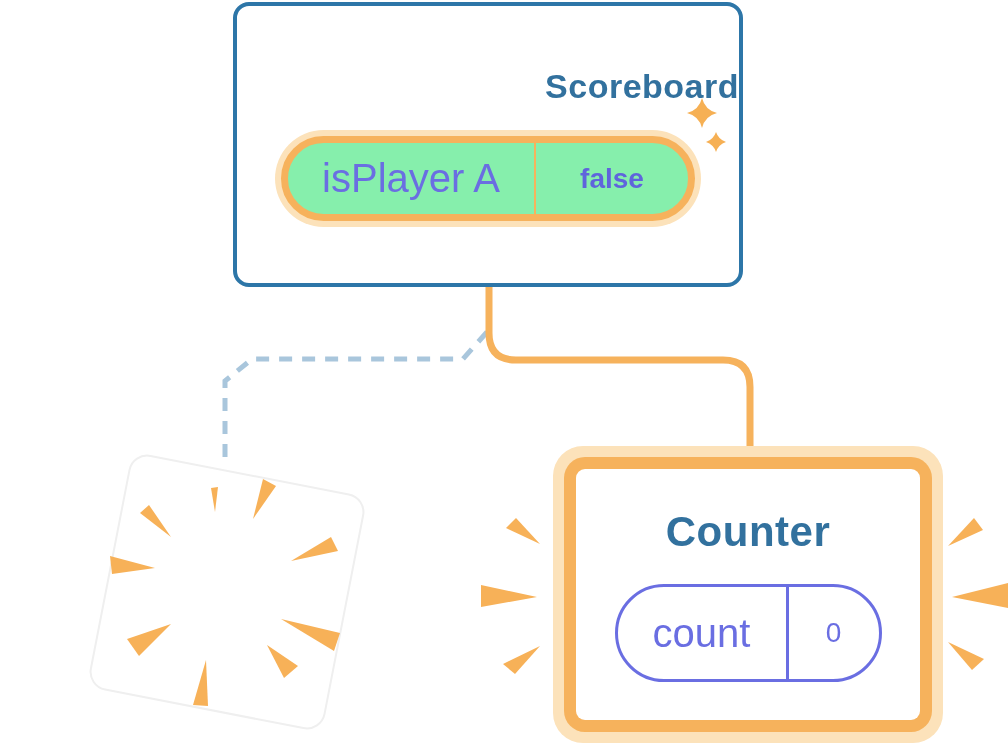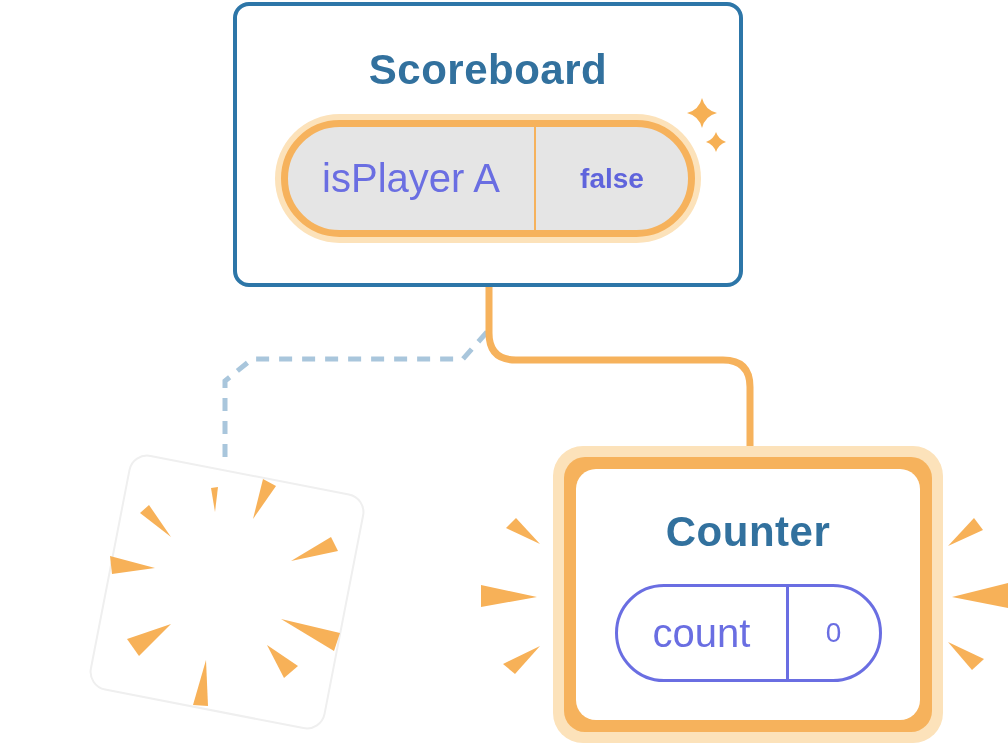--- a/index.html
+++ b/index.html
@@ -13,29 +13,29 @@
   .layer { position: absolute; left: 0; top: 0; }
 
   
   .scoreboard-card {
     position: absolute; left: 233px; top: 2px;
     width: 510px; height: 285px; box-sizing: border-box;
     background: #ffffff; border: 4px solid #2d76a8; border-radius: 16px;
     z-index: 2;
   }
   .card-title {
-    margin: 0; padding-top: 40px; line-height: 48px;
-    text-align: center; font-size: 42px; font-weight: 700; color: #32719e;
+    margin: 0; padding-top: 56px; line-height: 48px;
+    text-align: right; font-size: 34px; font-weight: 700; color: #32719e;
     letter-spacing: 0.5px;
   }
   .state-pill {
-    margin: 26px auto 0; width: 414px; height: 117px; box-sizing: border-box;
+    margin: 26px auto 0; width: 414px; height: 85px; box-sizing: border-box;
     border: 7px solid #f6b25c; border-radius: 60px;
     box-shadow: 0 0 0 6px #fce2ba;
-    background: #e5e5e5;
+    background: #86efac;
     display: flex; align-items: stretch; overflow: hidden;
   }
   .pill-cell { display: flex; align-items: center; justify-content: center; }
   .pill-key { flex: 0 0 246px; font-size: 40px; color: #6a6ee2; }
   .pill-val { flex: 1 1 auto; font-size: 28px; font-weight: 700; color: #5f64dc; }
   .pill-divider-orange { flex: 0 0 2px; background: #f6b25c; }
 
   .sparkles { position: absolute; left: 682px; top: 94px; z-index: 3; }
 
   
@@ -44,21 +44,21 @@
     width: 390px; height: 297px; box-sizing: border-box;
     background: #fce2ba; border-radius: 30px; padding: 11px;
     z-index: 2;
   }
   .counter-mid {
     width: 100%; height: 100%; box-sizing: border-box;
     background: #f6b25c; border-radius: 21px; padding: 12px;
   }
   .counter-inner {
     width: 100%; height: 100%; box-sizing: border-box;
-    background: #ffffff; border-radius: 20px;
+    background: #ffffff; border-radius: 9px;
   }
   .counter-title {
     margin: 0; padding-top: 39px; line-height: 48px;
     text-align: center; font-size: 42px; font-weight: 700; color: #32719e;
     letter-spacing: 0.5px;
   }
   .counter-pill {
     margin: 28px auto 8px; width: 267px; height: 98px; box-sizing: border-box;
     border: 3px solid #6a6ee2; border-radius: 52px; background: #ffffff;
     display: flex; align-items: stretch; overflow: hidden;

